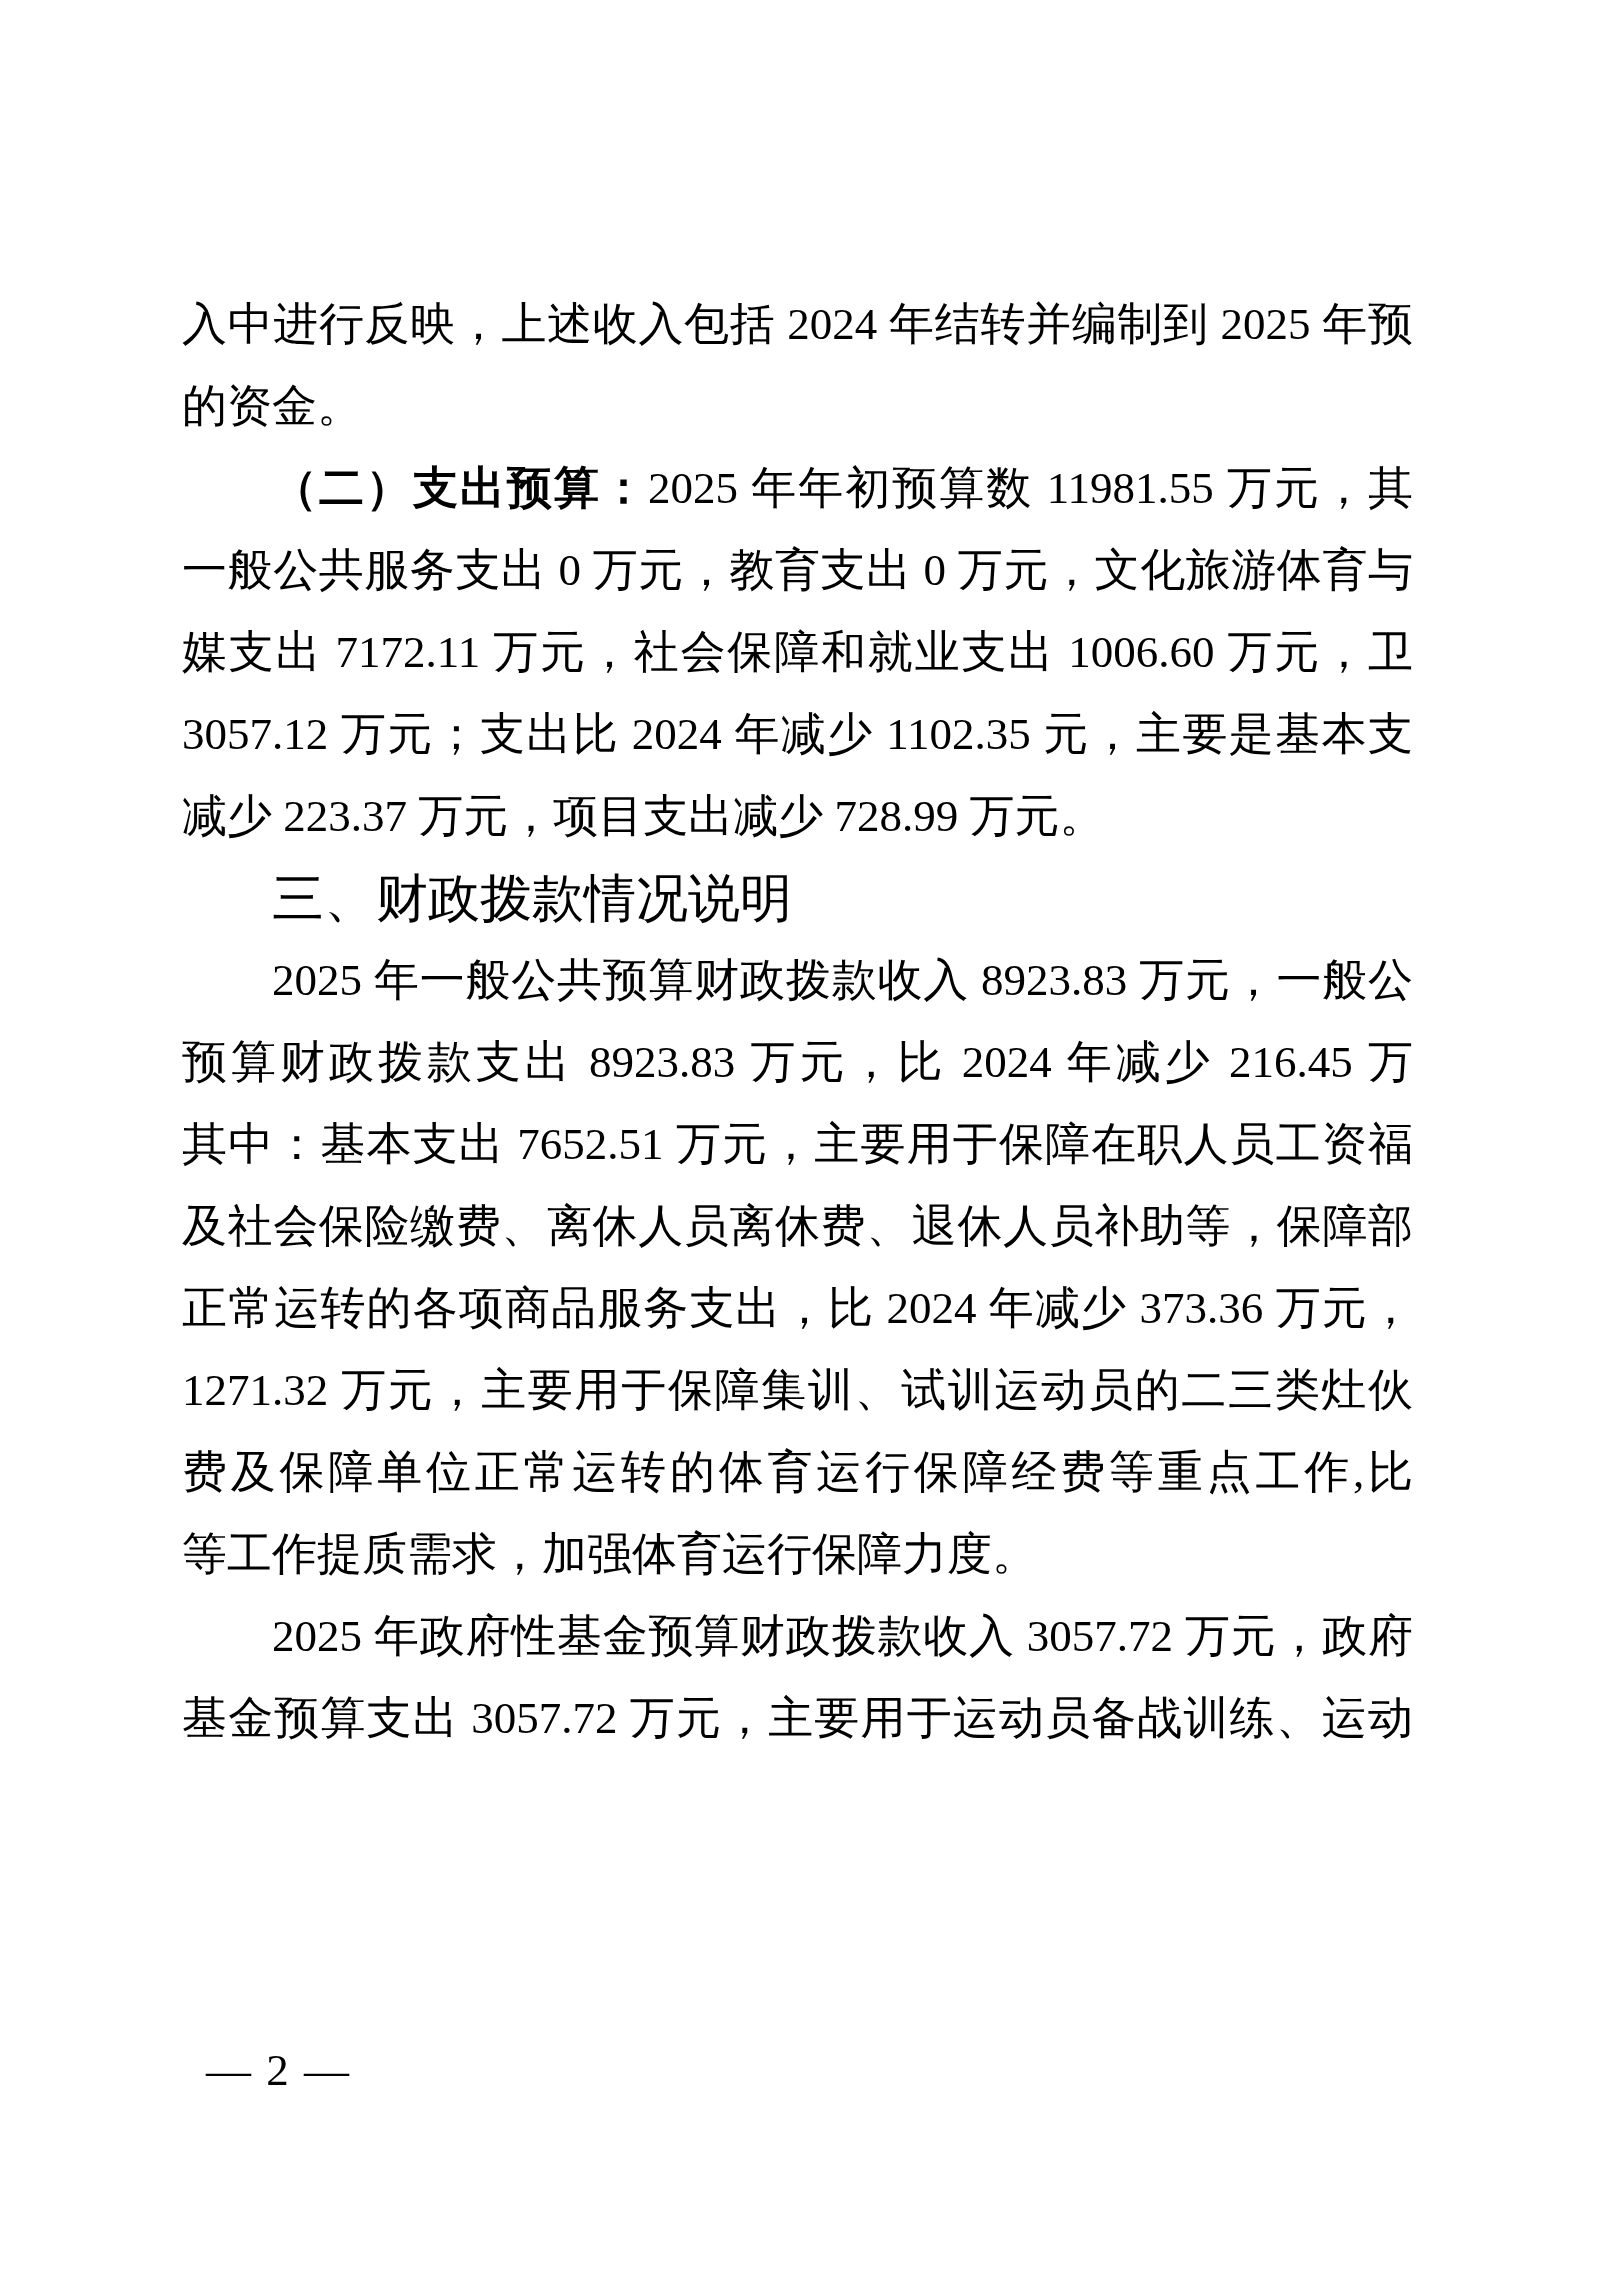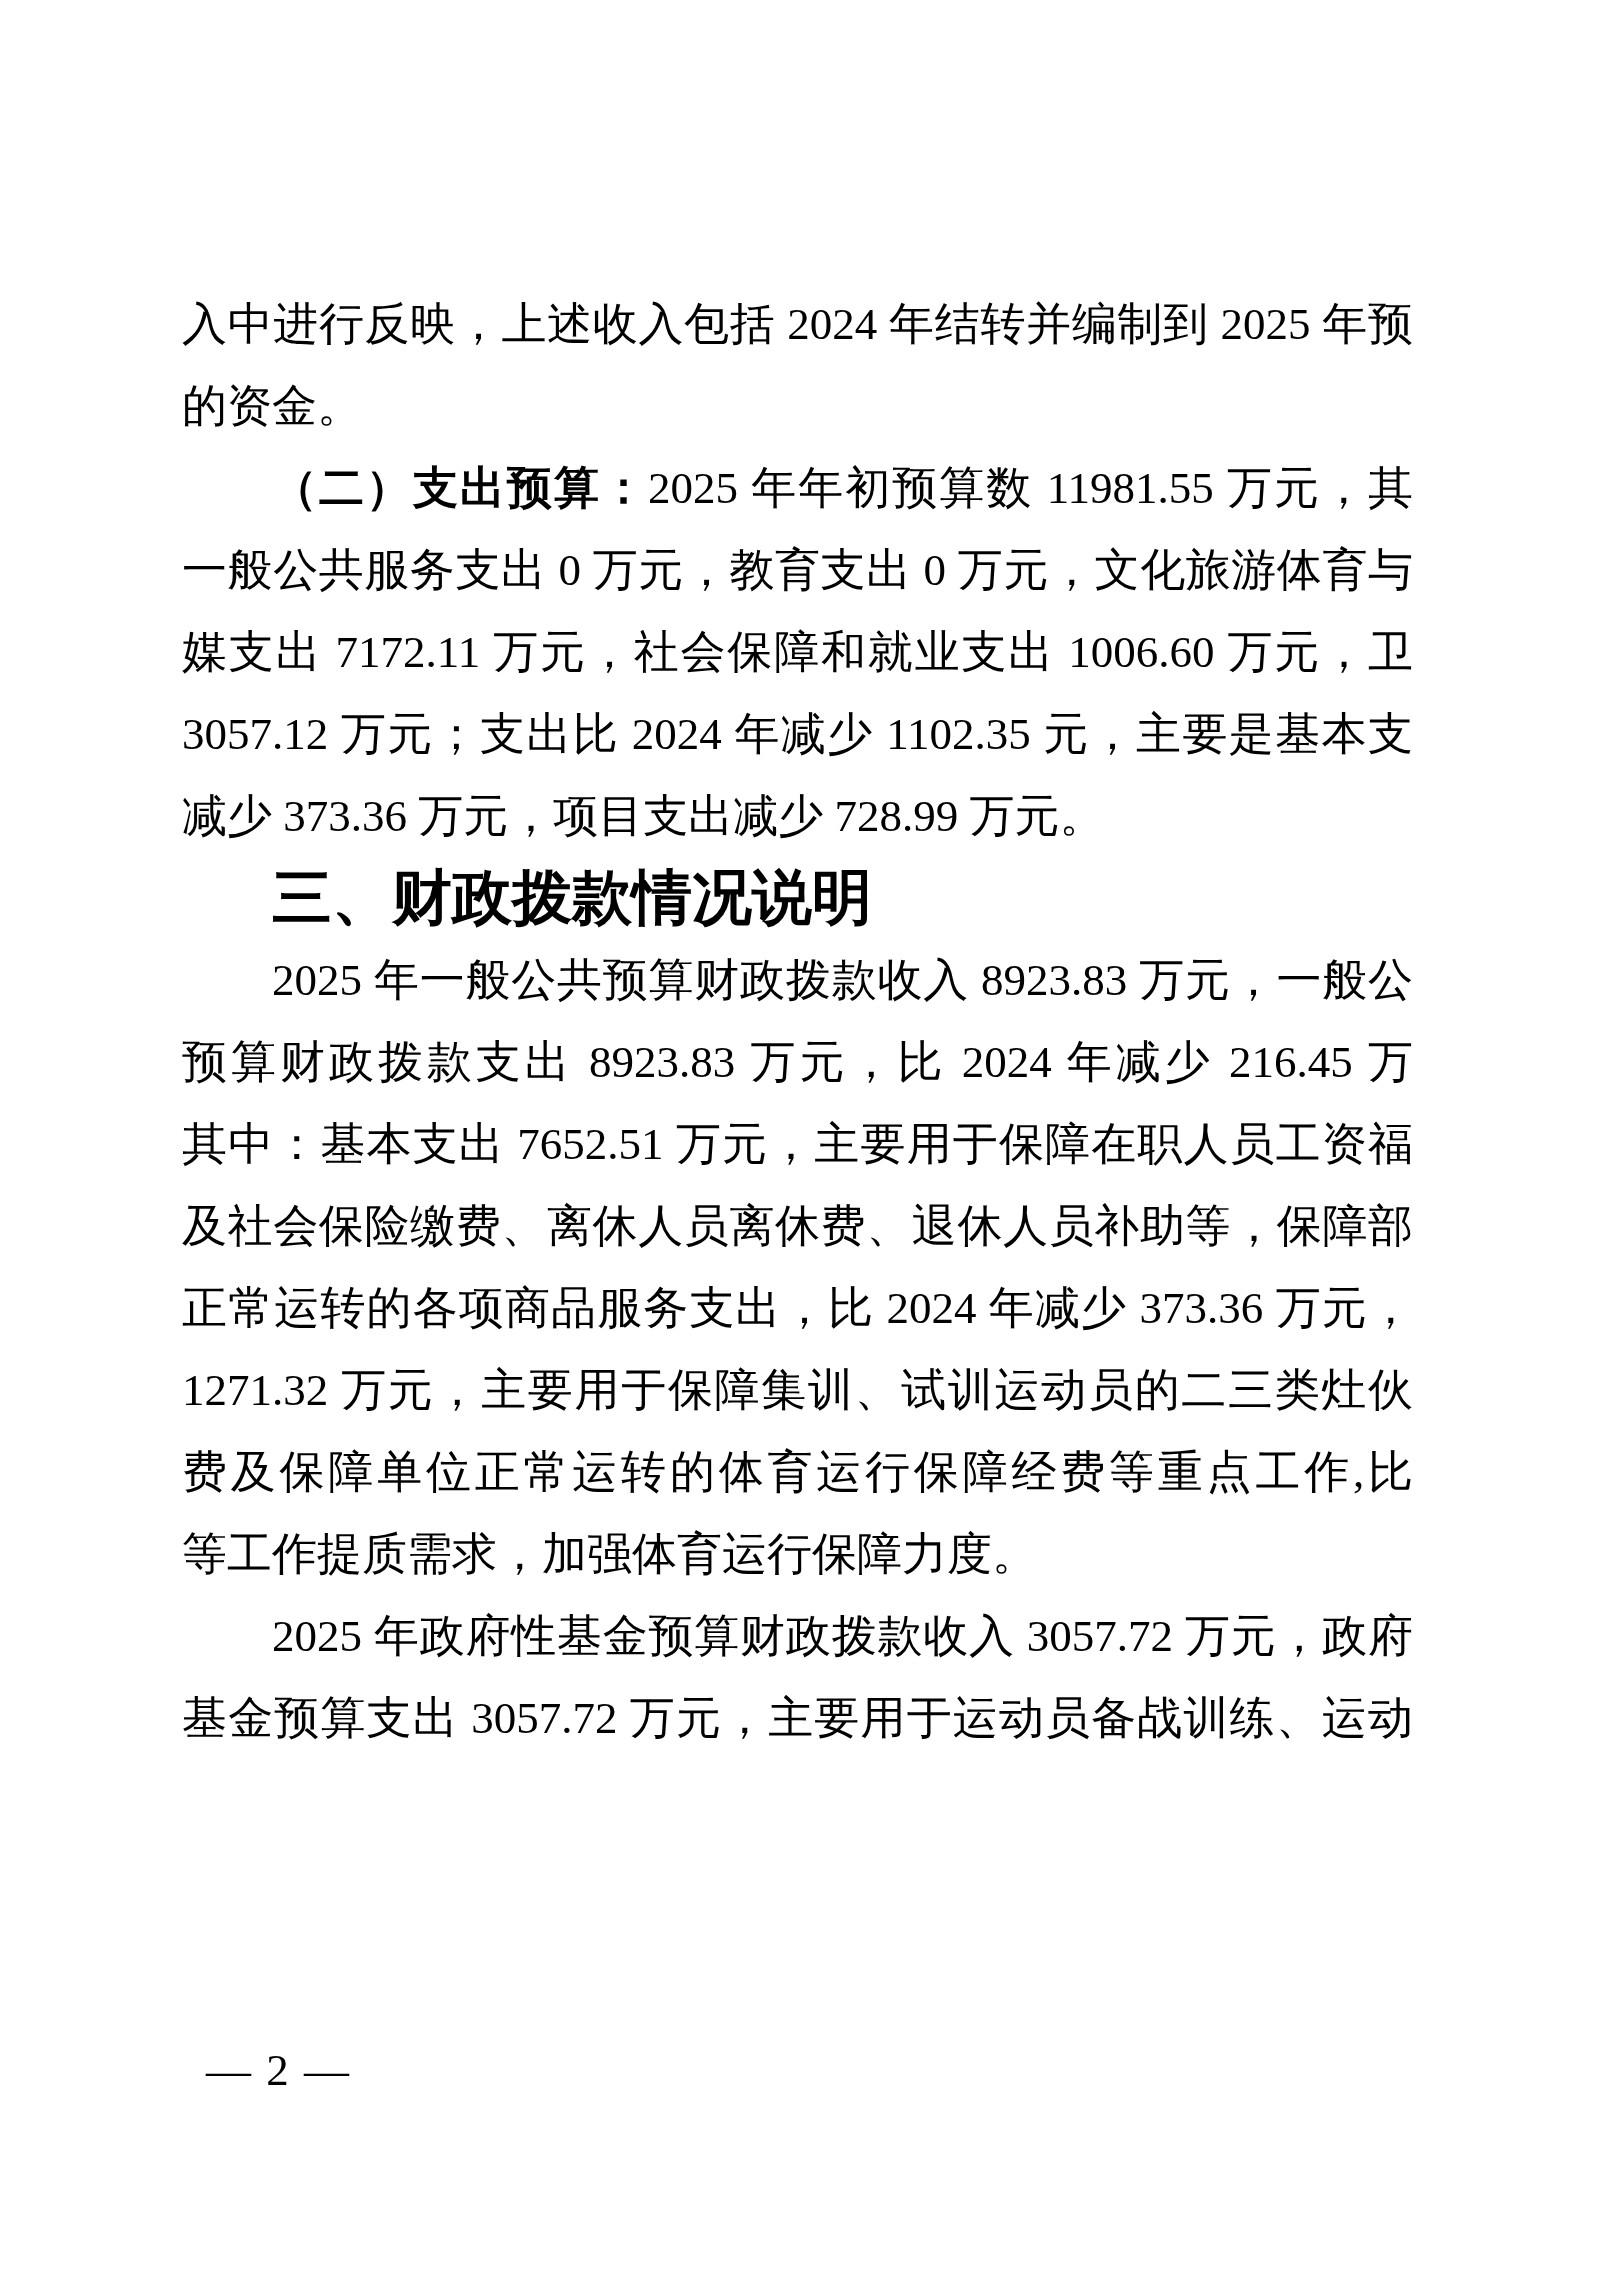--- a/index.html
+++ b/index.html
@@ -23,22 +23,22 @@
     line-height: 82px;
     height: 82px;
     overflow: hidden;
     text-justify: inter-character;
   }
   .align-justify { text-align: justify; text-align-last: justify; }
   .align-left   { text-align: center;    text-align-last: left; }
   .indent { text-indent: 90px; }
   .heading {
     font-family: "Liberation Sans", "DejaVu Sans", sans-serif;
-    font-weight: bold;
-    font-size: 60px;
+    font-weight: normal;
+    font-size: 52px;
   }
   .lead { font-weight: bold; margin-top: 41px; }
   .footer {
     position: absolute;
     left: 206px;
     top: 2039px;
     font-size: 45px;
     line-height: 63px;
     letter-spacing: 2px;
   }
@@ -47,21 +47,21 @@
 <body>
 
 <div class="page">
   <div class="body-block">
       <div class="line align-justify">入中进行反映，上述收入包括 2024 年结转并编制到 2025 年预算</div>
       <div class="line align-left">的资金。</div>
       <div class="line indent align-justify"><span class="lead">（二）支出预算：</span><span>2025 年年初预算数 11981.55 万元，其中：</span></div>
       <div class="line align-justify">一般公共服务支出 0 万元，教育支出 0 万元，文化旅游体育与传</div>
       <div class="line align-justify">媒支出 7172.11 万元，社会保障和就业支出 1006.60 万元，卫生</div>
       <div class="line align-justify">3057.12 万元；支出比 2024 年减少 1102.35 元，主要是基本支出</div>
-      <div class="line align-left">减少 373.36 万元，项目支出减少 728.99 万元。</div>
+      <div class="line align-left">减少 223.37 万元，项目支出减少 728.99 万元。</div>
       <div class="line heading indent align-left">三、财政拨款情况说明</div>
       <div class="line indent align-justify">2025 年一般公共预算财政拨款收入 8923.83 万元，一般公共</div>
       <div class="line align-justify">预算财政拨款支出 8923.83 万元，比 2024 年减少 216.45 万元。</div>
       <div class="line align-justify">其中：基本支出 7652.51 万元，主要用于保障在职人员工资福利</div>
       <div class="line align-justify">及社会保险缴费、离休人员离休费、退休人员补助等，保障部门</div>
       <div class="line align-justify">正常运转的各项商品服务支出，比 2024 年减少 373.36 万元，主</div>
       <div class="line align-justify">1271.32 万元，主要用于保障集训、试训运动员的二三类灶伙食</div>
       <div class="line align-justify">费及保障单位正常运转的体育运行保障经费等重点工作,比 2024</div>
       <div class="line align-left">等工作提质需求，加强体育运行保障力度。</div>
       <div class="line indent align-justify">2025 年政府性基金预算财政拨款收入 3057.72 万元，政府性</div>

